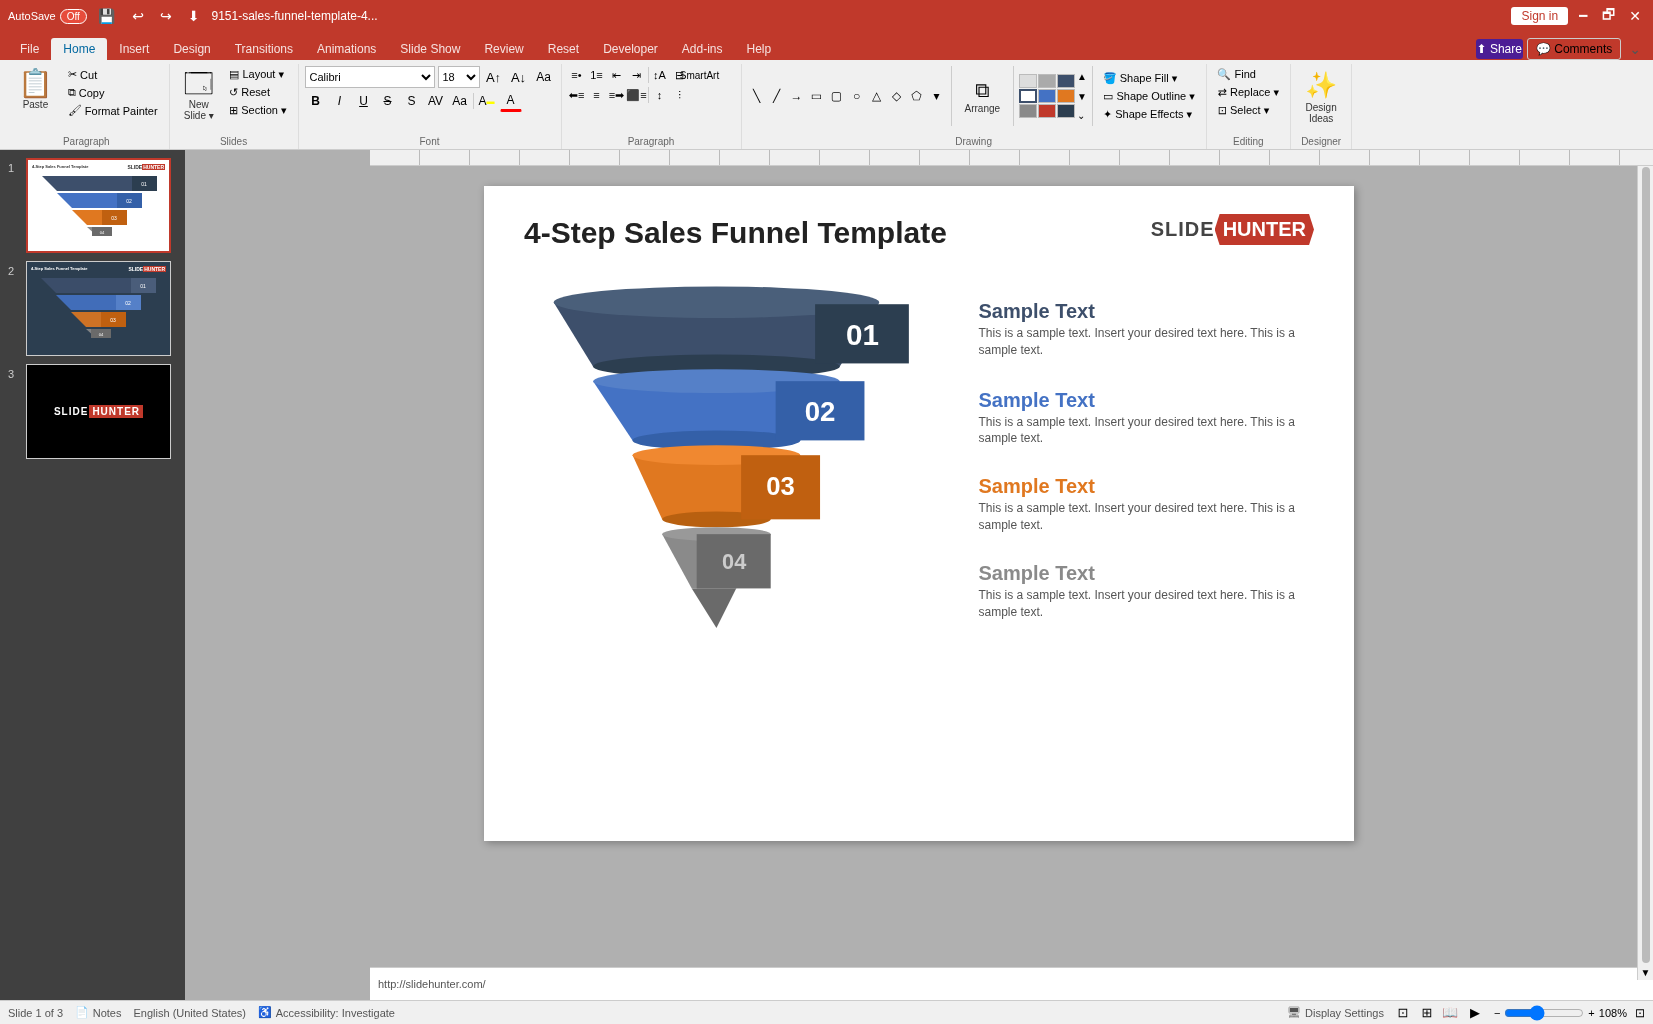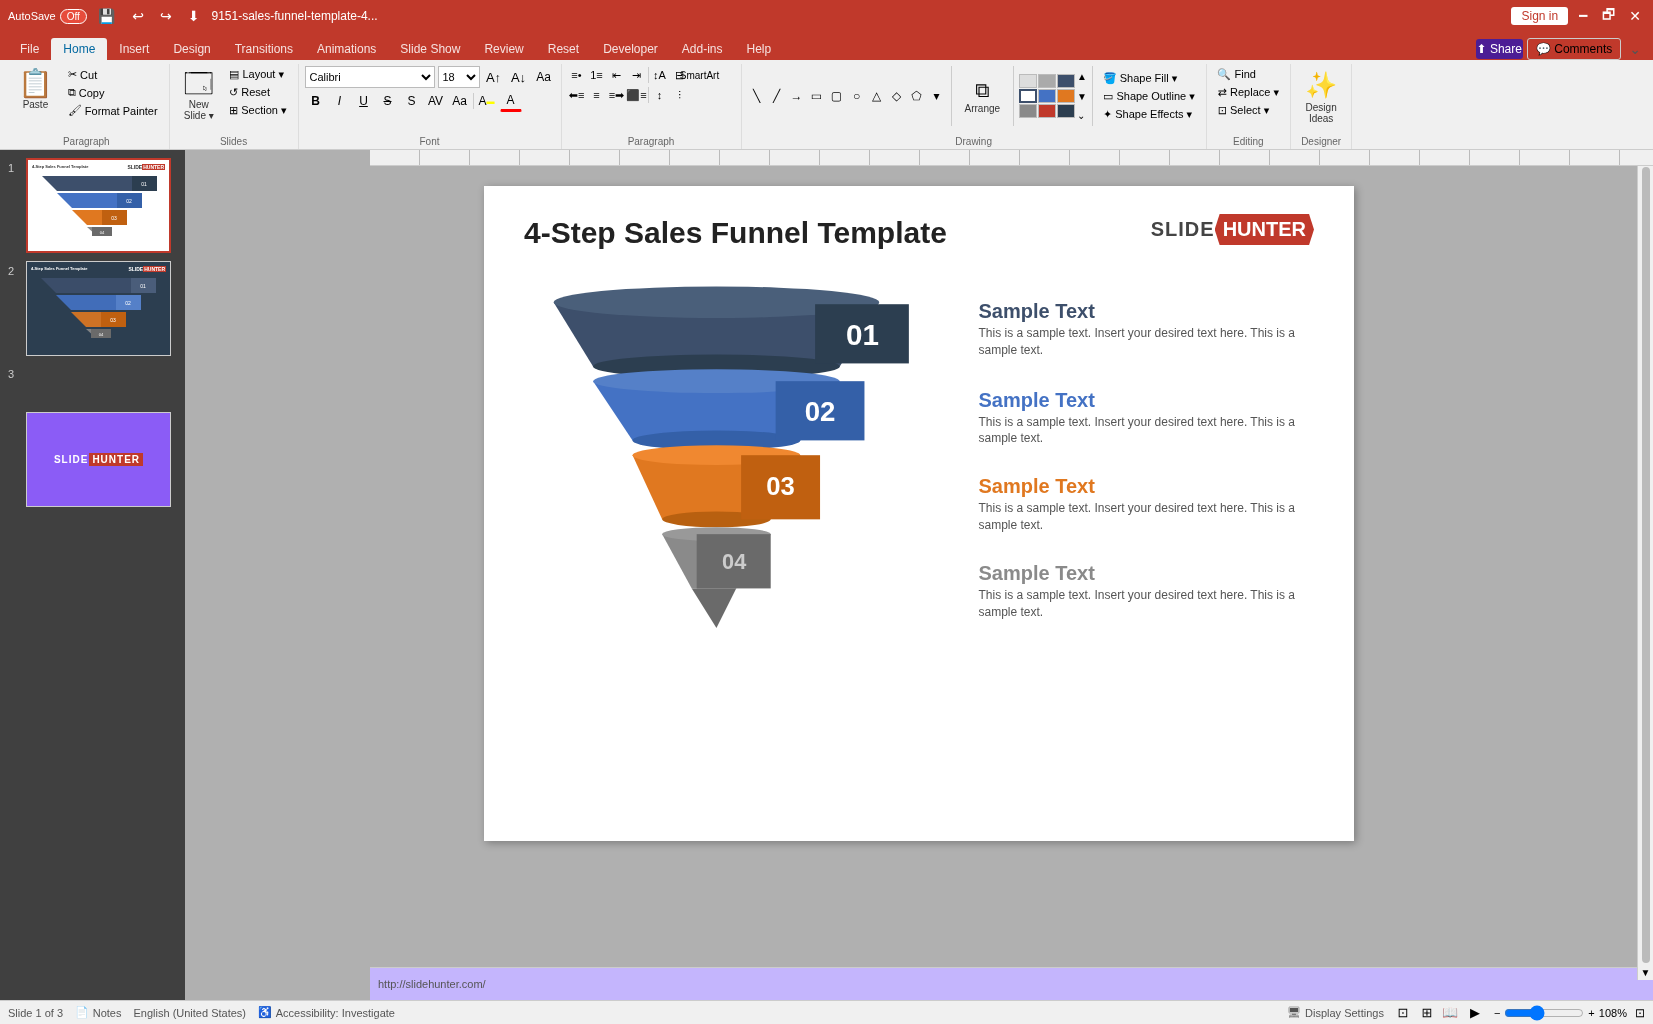--- a/index.html
+++ b/index.html
@@ -336,21 +336,21 @@
             <rect x="60" y="56" width="20" height="9" fill="#6a6a6a"></rect>
             <text x="70" y="63" font-size="4" fill="white" text-anchor="middle">04</text>
           </svg>
           <div style="position:absolute;top:4px;right:4px;font-size:5px;font-weight:bold;color:white;">SLIDE<span style="background:#c0392b;color:white;padding:0 1px;">HUNTER</span></div>
         </div>
       </div>
     </div>
 
     <div style="display:flex; gap:4px; align-items:flex-start;">
       <div class="slide-num">3</div>
-      <div class="slide-preview" style="background:#8b5cf6; cursor:pointer;margin-top:48px;">
+      <div class="slide-preview" style="background:#000000; cursor:pointer;">
         <div style="width:100%;height:100%;display:flex;align-items:center;justify-content:center;">
           <div style="font-size:10px;font-weight:bold;color:white;letter-spacing:1px;">SLIDE<span style="background:#c0392b;color:white;padding:1px 3px;margin-left:1px;">HUNTER</span></div>
         </div>
       </div>
     </div>
 
   </div>
 
   <div id="canvas-area">
 
@@ -419,21 +419,21 @@
           <div class="funnel-label-item">
             <div class="funnel-label-title" style="color:#8a8a8a; font-size:20px;">Sample Text</div>
             <div class="funnel-label-text">This is a sample text. Insert your desired text here. This is a sample text.</div>
           </div>
 
         </div>
       </div>
 
     </div>
 
-    <div style="position:absolute;bottom:0;left:185px;right:0;height:20px;background:#c4b5fd;border-top:1px solid #ccc;display:flex;align-items:center;padding:16px 8px;">
+    <div style="position:absolute;bottom:0;left:185px;right:0;height:20px;background:#ffffff;border-top:1px solid #ccc;display:flex;align-items:center;padding:16px 8px;">
       <span style="font-size:11px;color:#555;">http://slidehunter.com/</span>
     </div>
 
     <div style="position:absolute;top:0;right:0;width:16px;bottom:20px;background:#f0f0f0;border-left:1px solid #ccc;display:flex;flex-direction:column;align-items:center;">
       <div style="font-size:10px;cursor:pointer;padding:2px;">▲</div>
       <div style="flex:1;width:8px;background:#bbb;border-radius:4px;margin:2px;cursor:pointer;"></div>
       <div style="font-size:10px;cursor:pointer;padding:2px;">▼</div>
     </div>
 
   </div>

